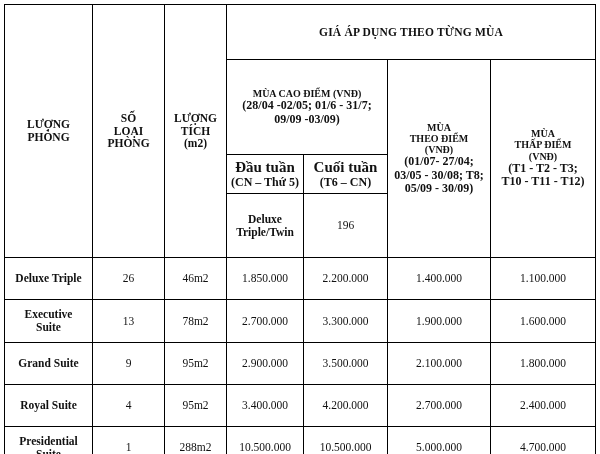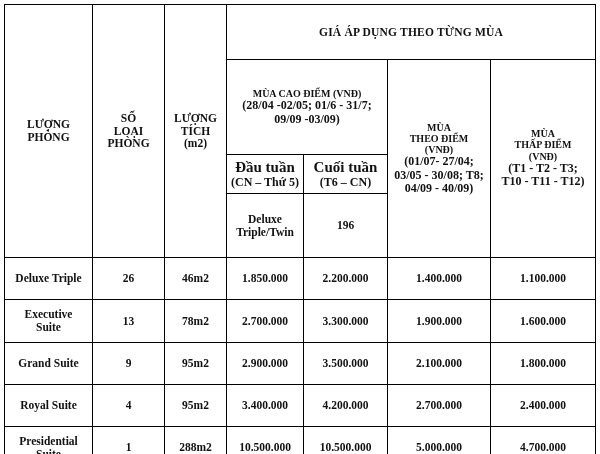--- a/index.html
+++ b/index.html
@@ -60,21 +60,21 @@
   }
   .note {
     font-weight: bold;
     font-size: 12px;
   }
   .rowname {
     font-weight: bold;
     font-size: 11.5px;
   }
   .num {
-    font-weight: bold;
+    font-weight: normal;
     font-size: 11.5px;
   }
 
   .two-line { display: block; }
 </style>
 </head>
 <body>
 
 <div id="price-table-wrap">
   <table class="price-table">
@@ -112,21 +112,21 @@
           <span class="two-line hdr-caps">MÙA CAO ĐIỂM (VNĐ)</span>
           <span class="two-line note">(28/04 -02/05; 01/6 - 31/7;</span>
           <span class="two-line note">09/09 -03/09)</span>
         </td>
         <td rowspan="3" class="hdr-caps">
           <span class="two-line hdr-caps">MÙA</span>
           <span class="two-line hdr-caps">THEO ĐIỂM</span>
           <span class="two-line hdr-caps">(VNĐ)</span>
           <span class="two-line note">(01/07- 27/04;</span>
           <span class="two-line note">03/05 - 30/08; T8;</span>
-          <span class="two-line note">04/09 - 40/09)</span>
+          <span class="two-line note">05/09 - 30/09)</span>
         </td>
         <td rowspan="3" class="hdr-caps">
           <span class="two-line hdr-caps">MÙA</span>
           <span class="two-line hdr-caps">THẤP ĐIỂM</span>
           <span class="two-line hdr-caps">(VNĐ)</span>
           <span class="two-line note">(T1 - T2 - T3;</span>
           <span class="two-line note">T10 - T11 - T12)</span>
         </td>
       </tr>
 

